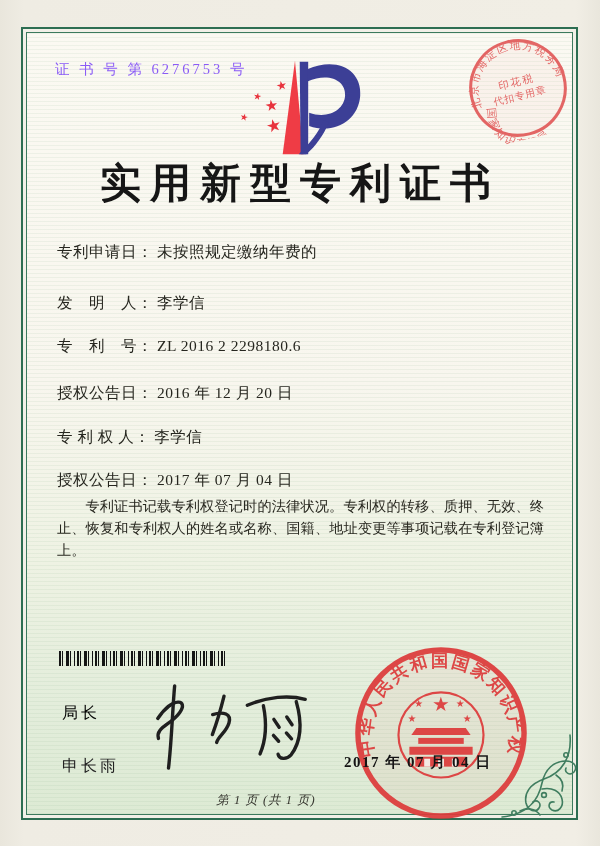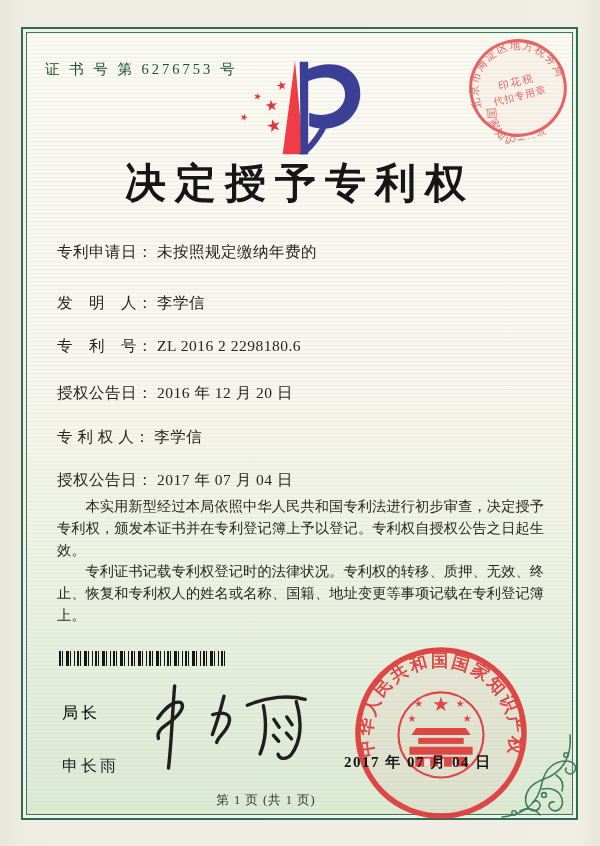--- a/index.html
+++ b/index.html
@@ -15,21 +15,21 @@
   }
   .frame-inner{
     position:absolute;left:3px;top:3px;right:3px;bottom:3px;
     border:1px solid #3c7a5d;
     background:
       repeating-linear-gradient(0deg, rgba(125,170,130,0.10) 0px, rgba(125,170,130,0.10) 1px, rgba(255,255,255,0) 1px, rgba(255,255,255,0) 4px),
       linear-gradient(180deg,#fbf9f2 0%, #f8f6ee 45%, #eef2e3 68%, #e3eddb 86%, #ddead4 100%);
   }
   .abs{position:absolute;}
   .cert-no{
-    left:45px;top:60px;font-size:14.5px;letter-spacing:3px;color:#14532d;
+    left:55px;top:60px;font-size:14.5px;letter-spacing:3px;color:#8b5cf6;
   }
   .title{
     left:0;top:156px;width:600px;text-align:center;
     font-size:41px;font-weight:600;letter-spacing:9px;color:#161616;
   }
   .field{left:57px;font-size:15.5px;color:#26261f;letter-spacing:0.5px;white-space:nowrap;}
   .field .val{margin-left:4px;}
   .body-text{
     left:57px;top:496px;width:487px;color:#27271f;
     font-size:14.2px;line-height:21.8px;text-align:justify;
@@ -46,21 +46,21 @@
   }
   .signer-title{left:62px;top:703px;font-size:16px;letter-spacing:3px;color:#000000;}
   .signer-name{left:62px;top:740px;font-size:16px;letter-spacing:3px;color:#222;margin-top:16px;}
   .signature-svg{left:128px;top:676px;}
   .seal{left:352px;top:644px;opacity:0.93;}
   .seal-date{
     left:344px;top:753px;font-size:15px;letter-spacing:1.5px;color:#141414;font-weight:600;
   }
   .tax-stamp{left:466px;top:36px;transform:rotate(-14deg);opacity:0.88;}
   .footer-page{
-    left:0;top:792px;width:532px;text-align:center;font-size:12.5px;color:#33332c;letter-spacing:1px;
+    left:0;top:792px;width:532px;text-align:center;font-size:12.5px;color:#33332c;letter-spacing:1px;font-style:italic;
   }
   .logo{left:236px;top:56px;}
   .corner-ornament{left:500px;top:733px;}
 </style>
 </head>
 <body>
 
 <div class="frame-outer">
   <div class="frame-inner"></div>
 </div>
@@ -92,21 +92,21 @@
   <text fill="#e05252" font-size="11.5" letter-spacing="1.5">
     <textPath href="#taxArcTop">北京市海淀区地方税务局</textPath>
   </text>
   <text fill="#e05252" font-size="11.5" letter-spacing="2">
     <textPath href="#taxArcBottom">国家知识产权局</textPath>
   </text>
   <text x="55" y="52" text-anchor="middle" fill="#e05252" font-size="11" letter-spacing="2">印花税</text>
   <text x="55" y="67" text-anchor="middle" fill="#e05252" font-size="10.5" letter-spacing="1">代扣专用章</text>
 </svg>
 
-<div class="abs title">决定授予专利权</div>
+<div class="abs title">实用新型专利证书</div>
 
 <div class="abs field" style="top:242px">
   <span>专利申请日：</span><span class="val">未按照规定缴纳年费的</span>
 </div>
 <div class="abs field" style="top:293px">
   <span>发　明　人：</span><span class="val">李学信</span>
 </div>
 <div class="abs field" style="top:336px">
   <span>专　利　号：</span><span class="val">ZL 2016 2 2298180.6</span>
 </div>
@@ -114,21 +114,20 @@
   <span>授权公告日：</span><span class="val">2016 年 12 月 20 日</span>
 </div>
 <div class="abs field" style="top:427px">
   <span>专 利 权 人：</span><span class="val">李学信</span>
 </div>
 <div class="abs field" style="top:470px">
   <span>授权公告日：</span><span class="val">2017 年 07 月 04 日</span>
 </div>
 
 <div class="abs body-text">
-  <p>本实用新型经过本局依照中华人民共和国专利法进行初步审查，决定授予专利权，颁发本证书并在专利登记簿上予以登记。专利权自授权公告之日起生效。</p>
   <p>专利证书记载专利权登记时的法律状况。专利权的转移、质押、无效、终止、恢复和专利权人的姓名或名称、国籍、地址变更等事项记载在专利登记簿上。</p>
 </div>
 
 <div class="abs barcode"></div>
 
 <div class="abs signer-title">局长</div>
 <div class="abs signer-name">申长雨</div>
 
 <svg class="abs signature-svg" width="205" height="95" viewBox="0 0 205 95">
   <g fill="none" stroke="#1f1f1f" stroke-width="3.4" stroke-linecap="round" stroke-linejoin="round" transform="rotate(-2 100 48)">

